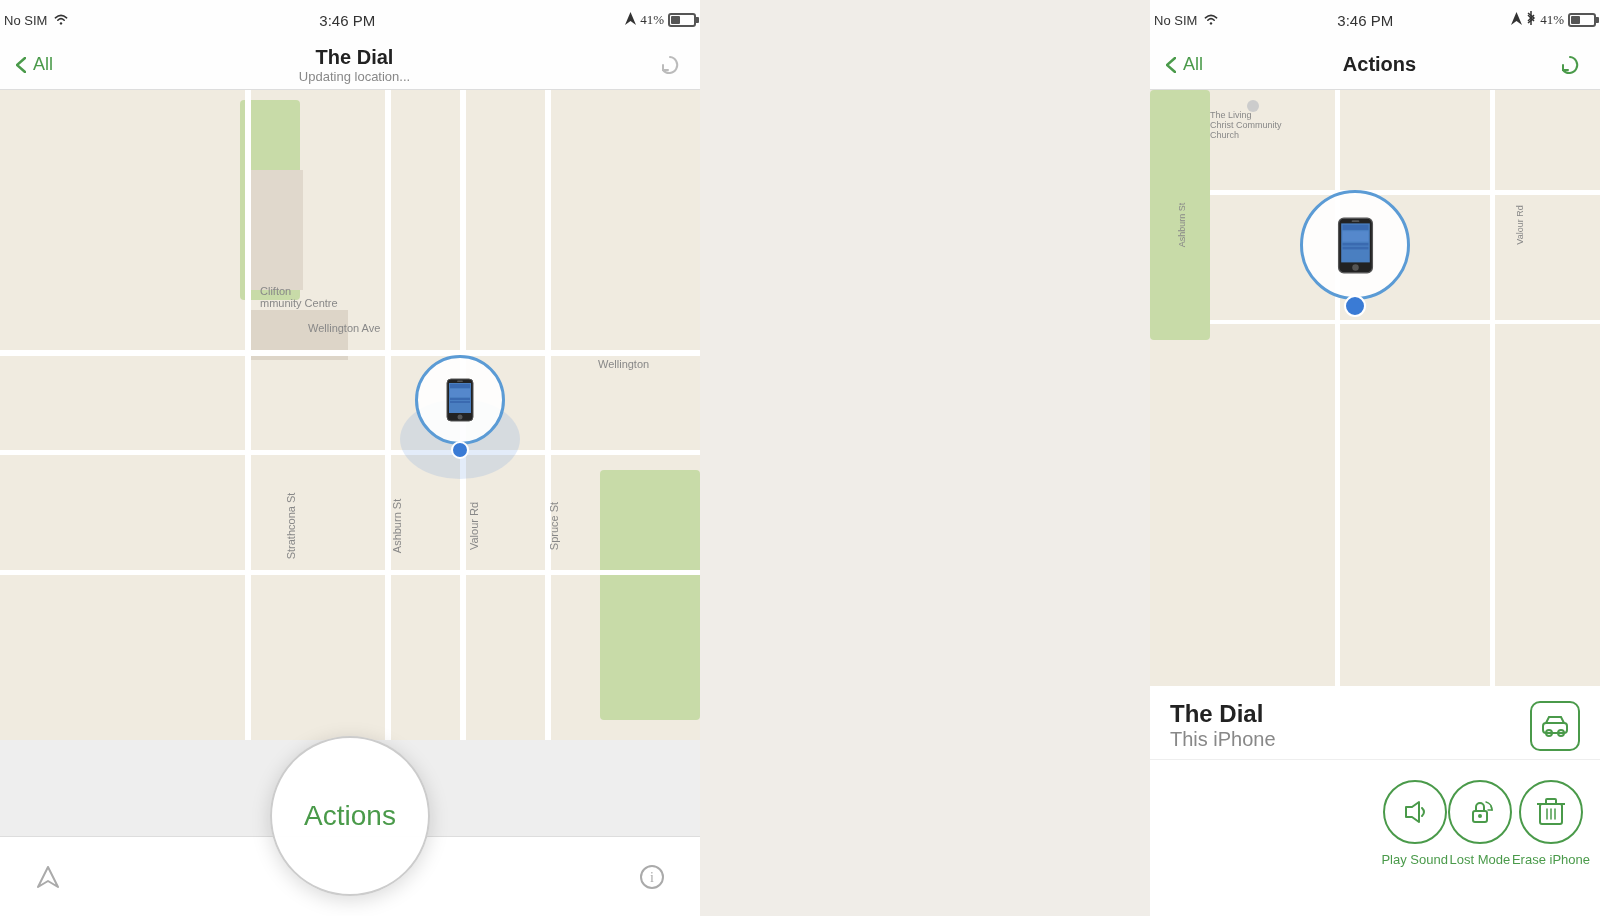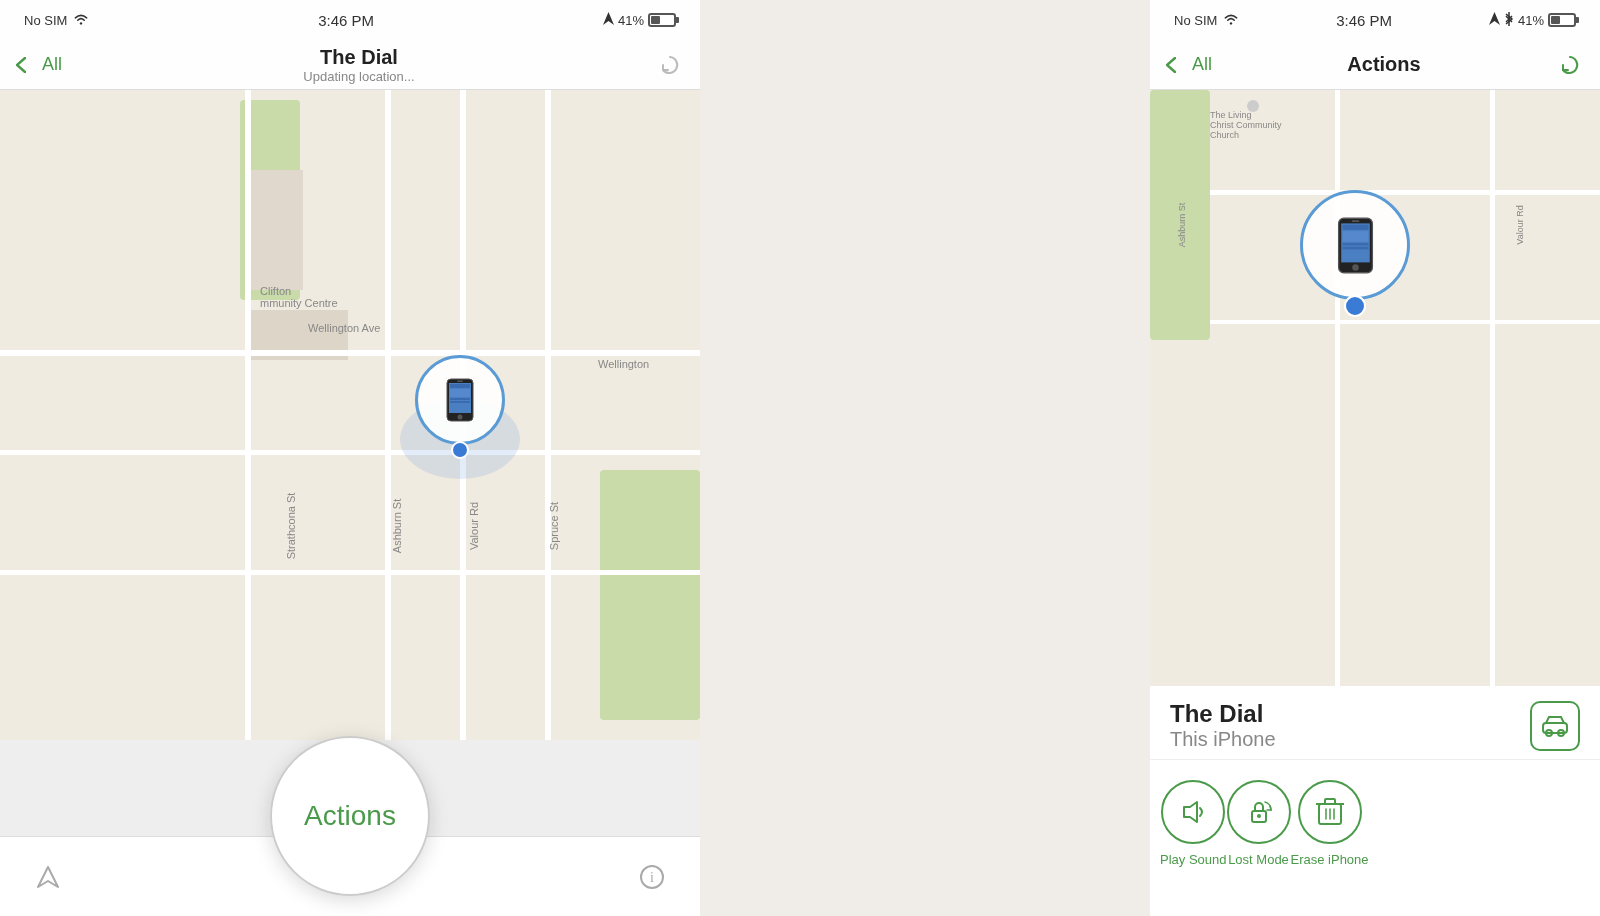--- a/index.html
+++ b/index.html
@@ -22,49 +22,49 @@
       flex-shrink: 0;
     }
 
     
     .status-bar {
       height: 40px;
       background: rgba(255,255,255,0.92);
       display: flex;
       align-items: center;
       justify-content: space-between;
-      padding: 0 24px;
+      padding: 0 4px;
       font-size: 13px;
       font-weight: 500;
       color: #333;
       position: relative;
       z-index: 10;
     }
     .status-left { display: flex; align-items: center; gap: 6px; }
     .status-center { font-size: 15px; font-weight: 500; }
-    .status-right { display: flex; align-items: center; gap: 4px; font-size: 13px; }
+    .status-right { display: flex; align-items: center; gap: 4px; font-size: 13px; font-family: Liberation Serif, serif; }
 
     
     .nav-bar {
       height: 50px;
       background: rgba(255,255,255,0.92);
       display: flex;
       align-items: center;
       justify-content: space-between;
       padding: 0 16px;
       border-bottom: 1px solid #ddd;
       position: relative;
       z-index: 10;
     }
     .nav-back {
       color: #4a9a4a;
       font-size: 18px;
       display: flex;
       align-items: center;
-      gap: 16px;
+      gap: 7px;
     }
     .nav-title { font-size: 20px; font-weight: 600; color: #222; }
     .nav-subtitle { font-size: 13px; color: #888; }
     .nav-title-block { text-align: center; }
     .nav-refresh { width: 28px; height: 28px; display: flex; align-items: center; justify-content: center; }
 
     
     .map-area {
       position: relative;
       width: 700px;
@@ -269,21 +269,21 @@
       border-radius: 10px;
       display: flex;
       align-items: center;
       justify-content: center;
       font-size: 22px;
       color: #4a9a4a;
     }
 
     .actions-row {
       display: flex;
-      justify-content: flex-start;
+      justify-content: flex-end;
       align-items: center;
       padding: 20px 10px 10px;
     }
 
     .action-item {
       display: flex;
       flex-direction: column;
       align-items: center;
       gap: 8px;
       cursor: pointer;

